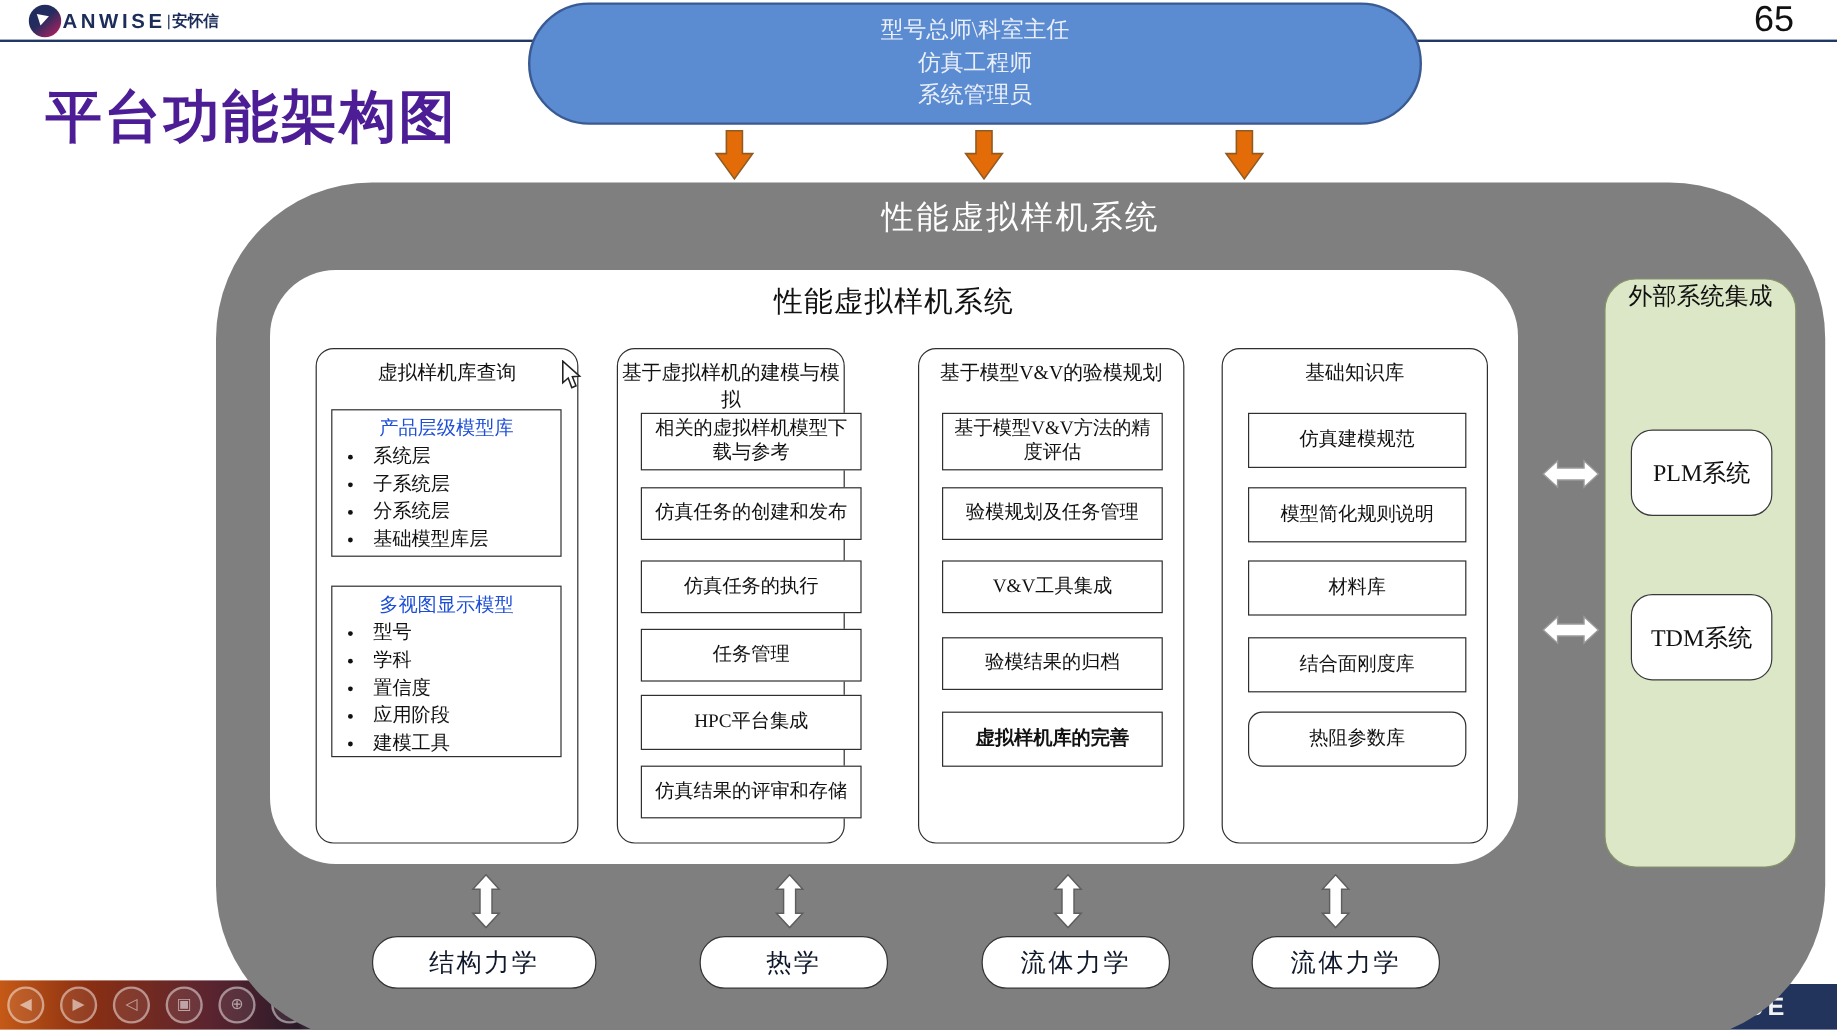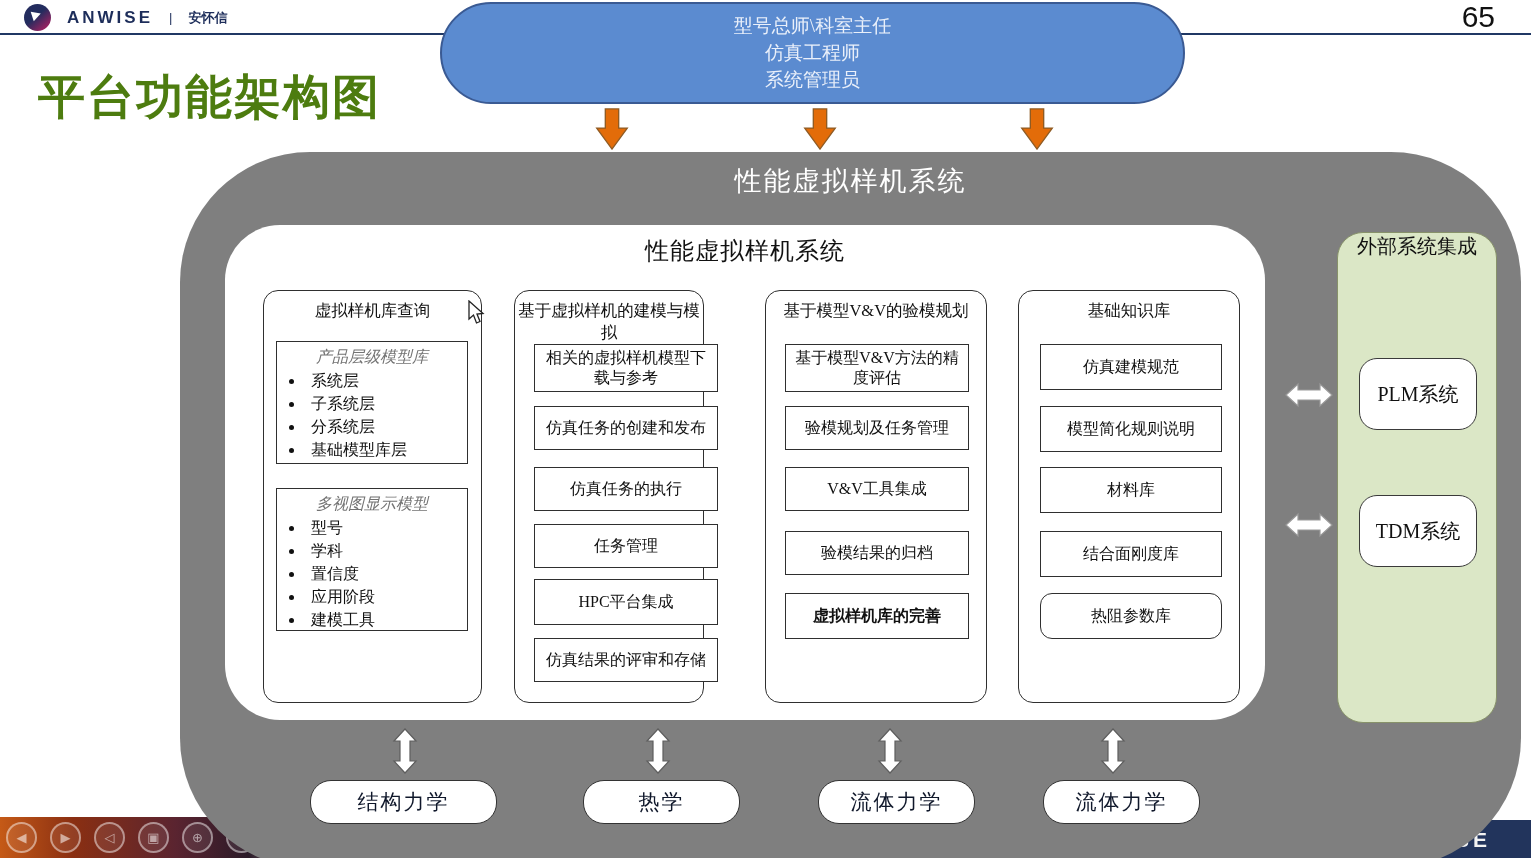--- a/index.html
+++ b/index.html
@@ -2,35 +2,35 @@
 <html><head>
 <meta charset="utf-8">
 <style>
   * { margin:0; padding:0; box-sizing:border-box; }
   html,body { width:1531px; height:858px; overflow:hidden; background:#ffffff;
               font-family:"Liberation Serif","DejaVu Serif",serif; }
   .abs { position:absolute; }
 
   
   #header-line { left:0; top:33px; width:1531px; height:2px; background:#203864; z-index:1; }
-  #logo { left:24px; top:4px; display:flex; align-items:center; gap:16px; z-index:5; }
+  #logo { left:24px; top:4px; display:flex; align-items:center; gap:1px; z-index:5; }
   #logo-mark { width:27px; height:27px; border-radius:50%;
                background:linear-gradient(140deg,#232c5e 45%,#7c2560 75%,#c01d5f 100%);
                position:relative; }
   #logo-mark::after { content:""; position:absolute; left:8px; top:6px;
                width:0; height:0; border-left:9px solid #ffffff;
                border-top:5px solid transparent; border-bottom:5px solid transparent;
                transform:rotate(-18deg); }
   #logo-en { font-family:"Liberation Sans",sans-serif; font-weight:bold; letter-spacing:3px;
              font-size:17px; color:#1d2d5a; }
   #logo-sep { color:#1d2d5a; font-size:13px; font-family:"Liberation Sans",sans-serif; }
   #logo-cn { font-family:"Liberation Sans",sans-serif; font-weight:bold; font-size:13px; color:#1d2d5a; }
   #page-number { right:36px; top:0px; font-size:30px; color:#111;
                  font-family:"Liberation Sans",sans-serif; z-index:5; }
-  #slide-title { left:38px; top:66px; font-size:47px; font-weight:900; color:#4d7c0f;
+  #slide-title { left:38px; top:66px; font-size:47px; font-weight:900; color:#4c1d95;
                  font-family:"Liberation Sans",sans-serif; letter-spacing:2px; z-index:5; }
 
   
   #actor-capsule { left:440px; top:2px; width:745px; height:102px; background:#5b8bd0;
                    border:2px solid #3a5a93; border-radius:52px; z-index:4;
                    display:flex; flex-direction:column; justify-content:center;
                    align-items:center; gap:1px; }
   .actor-line { color:#eaf0fa; font-size:19px; line-height:26px; }
 
   
@@ -45,21 +45,21 @@
   
   #inner-panel { left:225px; top:225px; width:1040px; height:495px; background:#ffffff;
                  border-radius:55px; z-index:3; }
   #inner-title { left:225px; top:235px; width:1040px; text-align:center; color:#111;
                  font-size:24px; letter-spacing:1px; z-index:4; }
 
   
   .fcol { border:1.4px solid #2f2f2f; border-radius:15px; background:#fff; z-index:4; }
   .fcol-title { width:100%; text-align:center; padding-top:9px; font-size:16.5px; color:#111; }
   .gbox { position:absolute; border:1.4px solid #2f2f2f; background:#fff; padding:5px 4px 4px 4px; }
-  .gbox-title { text-align:center; font-size:16px; color:#737373; margin-bottom:1px;font-style:italic; }
+  .gbox-title { text-align:center; font-size:16px; color:#1d4ed8; margin-bottom:1px; }
   .gbox ul { list-style:disc; padding-left:24px; }
   .gbox li { font-size:16px; line-height:23px; color:#111; padding-left:6px; }
   .ibox { position:absolute; border:1.3px solid #2f2f2f; background:#fff;
           display:flex; align-items:center; justify-content:center; text-align:center;
           font-size:16px; line-height:20px; color:#111; padding:2px 4px; }
 
   
   #external-box { left:1337px; top:232px; width:160px; height:491px; background:#dbe7c6;
                   border:1px solid #87926a; border-radius:26px; z-index:3; }
   #external-title { width:100%; text-align:center; font-size:20px; color:#111; }

